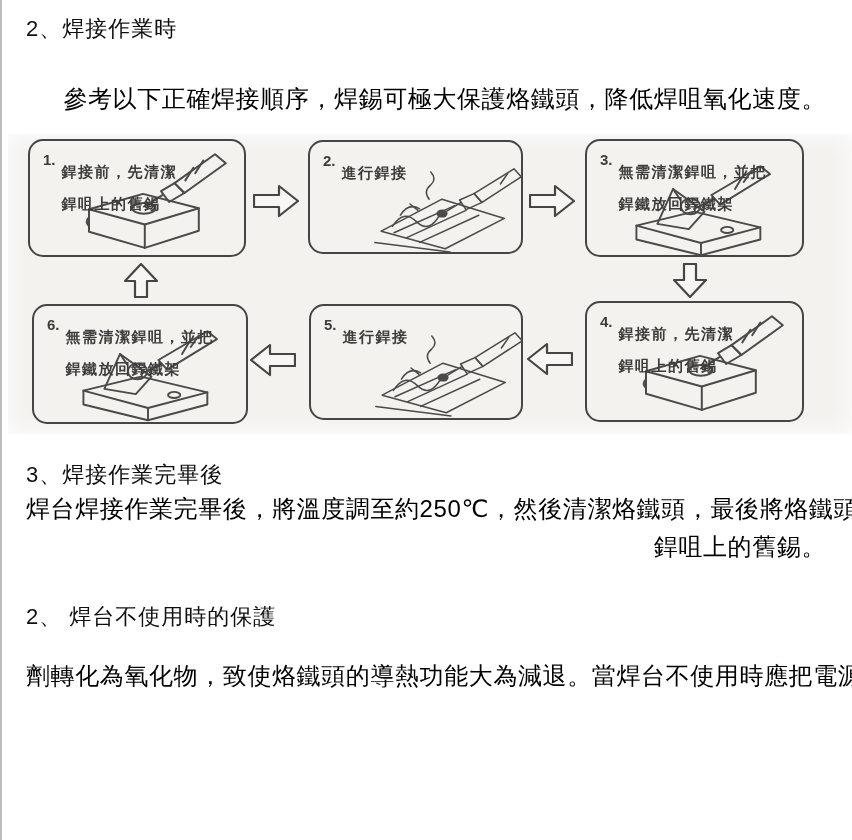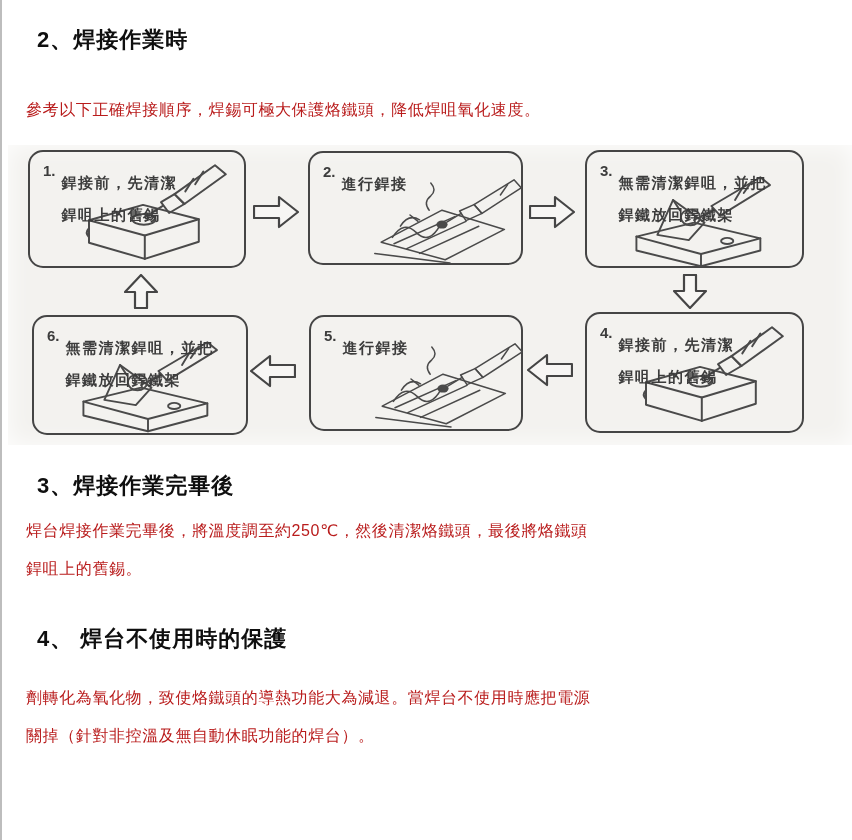--- a/index.html
+++ b/index.html
@@ -2,22 +2,22 @@
 <html><head>
 <meta charset="utf-8">
 <style>
   html,body{margin:0;padding:0;}
   body{
     width:852px;height:840px;background:#ffffff;position:relative;overflow:hidden;
     font-family:"Liberation Sans","DejaVu Sans",sans-serif;color:#1e1e1e;
   }
   .left-rule{position:absolute;left:0;top:0;width:2px;height:840px;background:#bdbdbd;}
   .content{padding:14px 26px 0 26px;}
-  h2{font-size:22px;line-height:30px;font-weight:700;color:#0f0f0f;margin:11px;letter-spacing:1px;}
-  .para{font-size:16px;line-height:38px;color:#b91c1c;letter-spacing:0.6px;font-weight:400;}
+  h2{font-size:22px;line-height:30px;font-weight:400;color:#0f0f0f;margin:0;letter-spacing:1px;}
+  .para{font-size:24px;line-height:38px;color:#000000;letter-spacing:0.6px;font-weight:400;text-align:right;}
   .tline{white-space:nowrap;}
   .s2-p{margin-top:36px;}
   .s3-h{margin-top:26px;}
   .s3-p{}
   .s4-h{margin-top:36px;}
   .s4-p{margin-top:25px;}
 
   
   .diagram{
     position:relative;margin:16px 0 0 -18px;width:844px;height:300px;
@@ -218,19 +218,18 @@
     </div>
 
   </div>
 
   <h2 class="s3-h">3、焊接作業完畢後</h2>
   <div class="para s3-p">
     <div class="tline">焊台焊接作業完畢後，將溫度調至約250℃，然後清潔烙鐵頭，最後將烙鐵頭</div>
     <div class="tline">銲咀上的舊錫。</div>
   </div>
 
-  <h2 class="s4-h">4、 焊台不使用時的保護</h2>
+  <h2 class="s4-h">2、 焊台不使用時的保護</h2>
   <div class="para s4-p">
     <div class="tline">劑轉化為氧化物，致使烙鐵頭的導熱功能大為減退。當焊台不使用時應把電源</div>
-    <div class="tline">關掉（針對非控溫及無自動休眠功能的焊台）。</div>
   </div>
 
 </div>
 
 </body></html>

